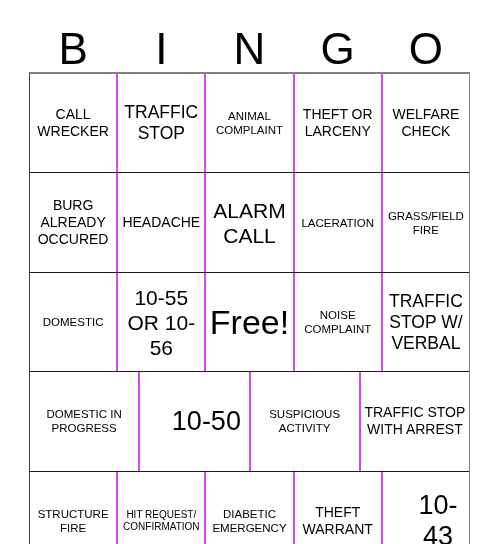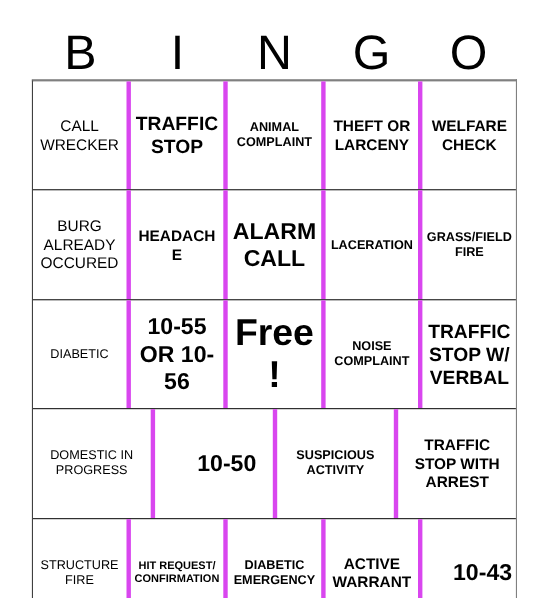--- a/index.html
+++ b/index.html
@@ -75,38 +75,37 @@
     min-width: 0;
     box-sizing: border-box;
     display: flex;
     align-items: center;
     justify-content: center;
     text-align: center;
     padding: 1px 3px;
     overflow: hidden;
   }
   .bingo-cell + .bingo-cell {
-    border-left: 4px solid #d946ef;
-    font-weight: bold;
+    border-left: 2px solid #d946ef;
   }
   .cell-text {
     display: block;
     width: 100%;
     text-align: center;
     word-wrap: break-word;
     overflow-wrap: break-word;
   }
 
   
   .size-xs .cell-text { font-size: 10px;  line-height: 12px; }
   .size-sm .cell-text { font-size: 11.5px; line-height: 14px; }
   .size-md .cell-text { font-size: 14px;  line-height: 17px; }
   .size-lg .cell-text { font-size: 17.5px; line-height: 21px; }
   .size-xl .cell-text { font-size: 21px;  line-height: 25px; text-align: center; }
-  .size-xxl .cell-text { font-size: 21px; line-height: 31px; margin-left: 24px; }
+  .size-xxl .cell-text { font-size: 27px; line-height: 31px; margin-left: 24px; }
   .size-free .cell-text { font-size: 34px; line-height: 38px; }
 </style>
 </head>
 <body>
 
 <div id="bingo-card">
 
   <div id="bingo-header">
     <div class="header-letter">B</div>
     <div class="header-letter">I</div>
@@ -148,21 +147,21 @@
       <div class="bingo-cell size-sm">
           <span class="cell-text">LACERATION</span>
         </div>
       <div class="bingo-cell size-sm">
           <span class="cell-text">GRASS/FIELD FIRE</span>
         </div>
     </div>
 
     <div class="bingo-row">
       <div class="bingo-cell size-sm">
-          <span class="cell-text">DIABETIC</span>
+          <span class="cell-text">DOMESTIC</span>
         </div>
       <div class="bingo-cell size-xl">
           <span class="cell-text">10-55 OR 10-56</span>
         </div>
       <div class="bingo-cell size-free">
           <span class="cell-text">Free!</span>
         </div>
       <div class="bingo-cell size-sm">
           <span class="cell-text">NOISE COMPLAINT</span>
         </div>
@@ -190,21 +189,21 @@
       <div class="bingo-cell size-sm">
           <span class="cell-text">STRUCTURE FIRE</span>
         </div>
       <div class="bingo-cell size-xs">
           <span class="cell-text">HIT REQUEST/ CONFIRMATION</span>
         </div>
       <div class="bingo-cell size-sm">
           <span class="cell-text">DIABETIC EMERGENCY</span>
         </div>
       <div class="bingo-cell size-md">
-          <span class="cell-text">ACTIVE WARRANT</span>
+          <span class="cell-text">THEFT WARRANT</span>
         </div>
       <div class="bingo-cell size-xxl">
           <span class="cell-text">10-43</span>
         </div>
     </div>
 
   </div>
 </div>
 
 </body></html>

